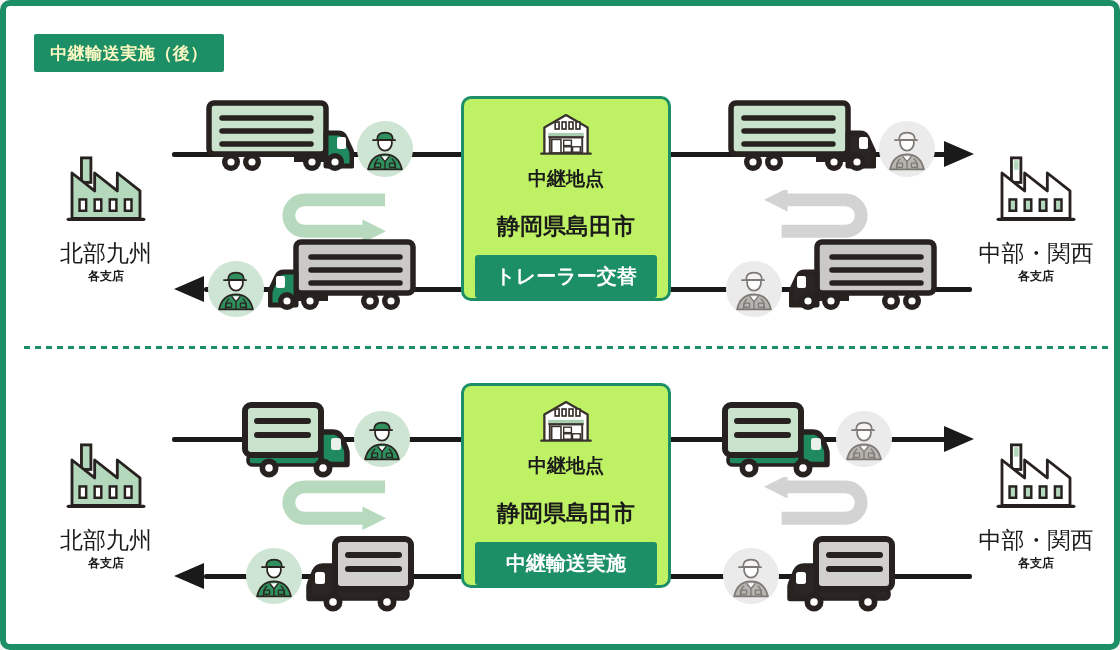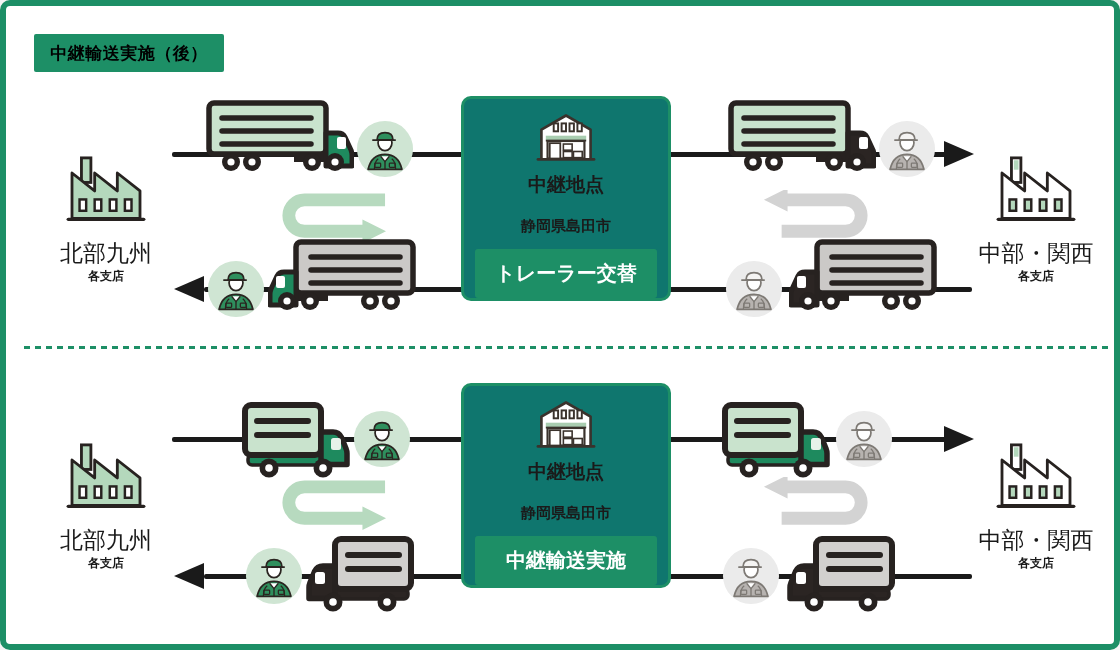--- a/index.html
+++ b/index.html
@@ -7,42 +7,42 @@
   .stage {
     position:relative; width:1120px; height:650px;
     background:#ffffff; border:6px solid #1d8f66; border-radius:10px;
     overflow:hidden;
     font-family:"Liberation Sans","DejaVu Sans",sans-serif;
     color:#1a1a1a;
   }
   .abs { position:absolute; }
   .badge {
     left:28px; top:28px; width:190px; height:38px;
-    background:#1d8f66; color:#000000; font-size:17px; font-weight:bold;
+    background:#1d8f66; color:#fef9c3; font-size:17px; font-weight:bold;
     display:flex; align-items:center; justify-content:center; border-radius:2px;
     letter-spacing:0.5px;
   }
   .title { left:238px; top:37px; font-size:17.5px; font-weight:bold; }
   .divider {
     left:18px; top:340px; width:1084px; height:3px;
     background:repeating-linear-gradient(90deg,#1d8f66 0 6px,transparent 6px 11px);
   }
   .route-line { height:5px; background:#1a1a1a; border-radius:2px; }
   .ah-right { width:0; height:0; border-top:13px solid transparent; border-bottom:13px solid transparent; border-left:30px solid #1a1a1a; }
   .ah-left  { width:0; height:0; border-top:13px solid transparent; border-bottom:13px solid transparent; border-right:30px solid #1a1a1a; }
   .region-label { width:160px; text-align:center; font-size:23px; font-weight:normal; }
   .branches-label { width:160px; text-align:center; font-size:12px; font-weight:bold; }
   .hub-card {
-    left:455px; width:210px; height:205px; background:#0f766e;
+    left:455px; width:210px; height:205px; background:#bef264;
     border:3px solid #1d8f66; border-radius:10px;
     display:flex; flex-direction:column; align-items:center; padding-top:13px;
     z-index:5;
   }
   .hub-title { font-size:19px; font-weight:bold; margin-top:9px; }
-  .hub-location { font-size:15px; font-weight:bold; margin-top:19px; }
+  .hub-location { font-size:23px; font-weight:bold; margin-top:19px; }
   .swap-badge {
     margin-top:13px; width:182px; height:54px; background:#1d8f66; color:#fff;
     font-size:20px; font-weight:bold; display:flex; align-items:center; justify-content:center;
     border-radius:3px;
   }
   .flip { transform:scaleX(-1); }
   .z1 { z-index:1; } .z2 { z-index:2; } .z3 { z-index:3; } .z4 { z-index:4; }
 </style>
 </head>
 <body>

